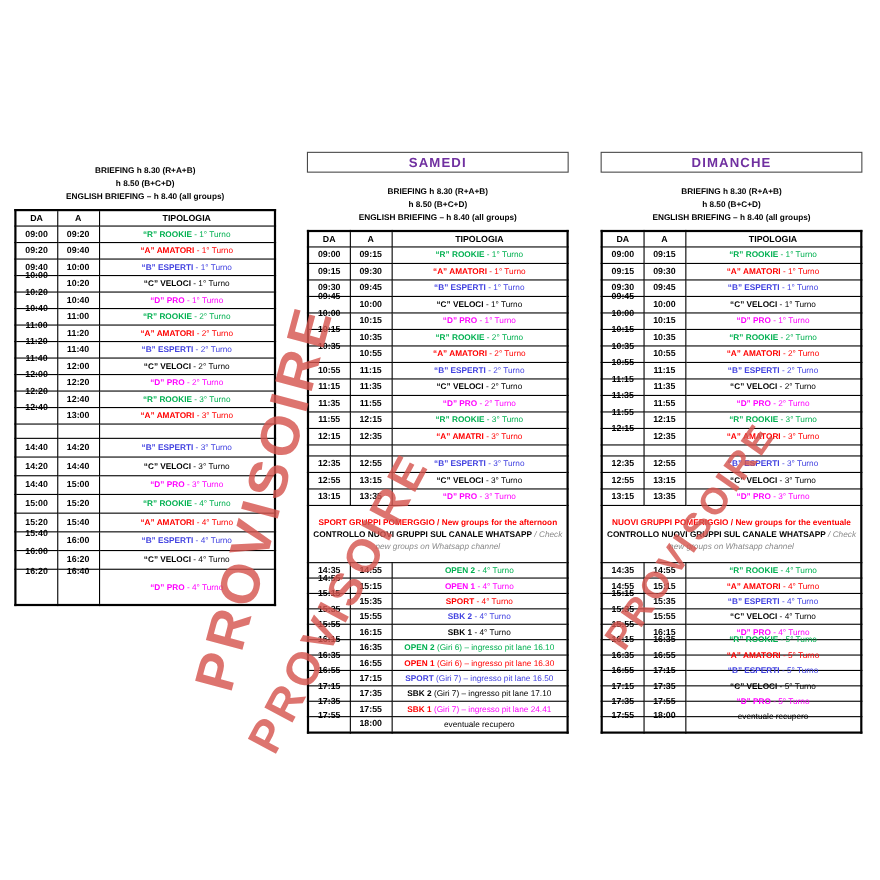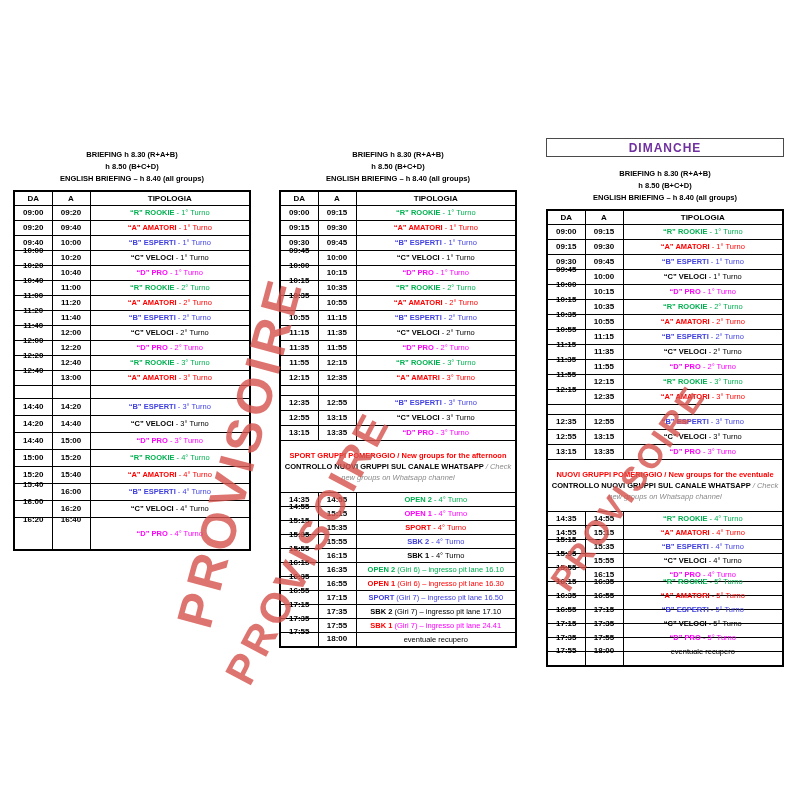--- a/index.html
+++ b/index.html
@@ -282,20 +282,23 @@
             </td>
             <td class="t-tip">
               <span class="cw"><span class="gname" style="color: rgb(255, 0, 255);">“D” PRO</span><span style="color: rgb(255, 0, 255);"> - 4° Turno</span></span>
             </td>
           </tr>
         </tbody>
     </table>
   </div>
 
   <div class="col" style="left:279px;">
+    <div class="title-box">
+      <span>SAMEDI</span>
+    </div>
     <div class="briefing">
       <div>BRIEFING h 8.30 (R+A+B)</div>
       <div>h 8.50 (B+C+D)</div>
       <div>ENGLISH BRIEFING – h 8.40 (all groups)</div>
     </div>
     <table class="sched">
       <colgroup>
           <col class="c-da">
           <col class="c-a">
           <col class="c-tip">

